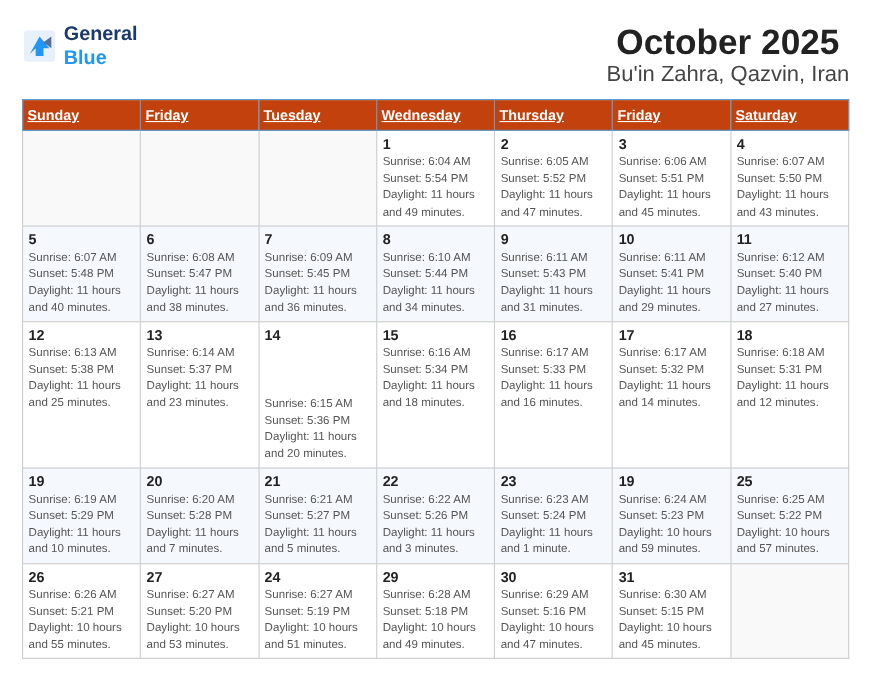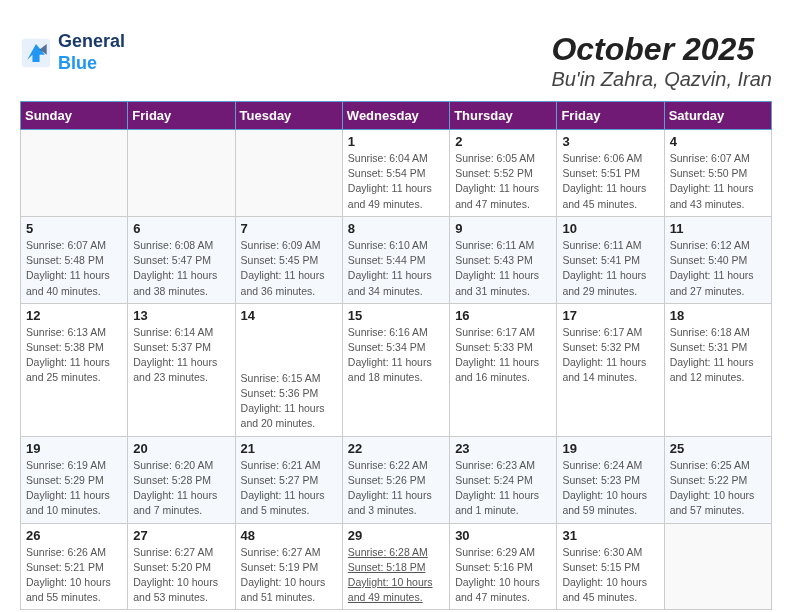--- a/index.html
+++ b/index.html
@@ -8,62 +8,61 @@
       background: #fff;
       width: 792px;
       min-height: 612px;
       padding: 20px;
     }
     .header {
       display: flex;
       justify-content: space-between;
       align-items: flex-start;
       margin-bottom: 10px;
-      margin-top: 11px;
     }
     .logo {
       display: flex;
       align-items: center;
       gap: 6px;
     }
     .logo-text {
       font-size: 18px;
       font-weight: bold;
       color: #1a3a6b;
       line-height: 1.2;
     }
     .logo-text span {
       color: #2196f3;
     }
     .logo-icon {
       width: 32px;
       height: 32px;
     }
     .title-block {
-      text-align: left;
-      font-style: italic;
+      text-align: center;
     }
     .title-block h1 {
       font-size: 32px;
       font-weight: bold;
       color: #222;
     }
     .title-block h2 {
       font-size: 20px;
       font-weight: normal;
       color: #444;
     }
     table {
       width: 100%;
       border-collapse: collapse;
       font-size: 11px;
     }
     thead tr {
-      background: #701a75;
+      background: #c2410c;
       color: #fff;
+      text-decoration: underline;
     }
     thead th {
       padding: 6px 4px;
       text-align: left;
       font-size: 13px;
       font-weight: bold;
       border: 1px solid #5a9fd4;
     }
     tbody tr {
       vertical-align: top;
@@ -323,29 +322,29 @@
 and 55 minutes.</div>
         </td>
         <td>
           <div class="day-number">27</div>
           <div class="day-info" style="white-space: pre-line;">Sunrise: 6:27 AM
 Sunset: 5:20 PM
 Daylight: 10 hours
 and 53 minutes.</div>
         </td>
         <td>
-          <div class="day-number">48</div>
+          <div class="day-number">24</div>
           <div class="day-info" style="white-space: pre-line;">Sunrise: 6:27 AM
 Sunset: 5:19 PM
 Daylight: 10 hours
 and 51 minutes.</div>
         </td>
         <td>
           <div class="day-number">29</div>
-          <div class="day-info" style="white-space: pre-line; text-decoration: underline;">Sunrise: 6:28 AM
+          <div class="day-info" style="white-space: pre-line;">Sunrise: 6:28 AM
 Sunset: 5:18 PM
 Daylight: 10 hours
 and 49 minutes.</div>
         </td>
         <td>
           <div class="day-number">30</div>
           <div class="day-info" style="white-space: pre-line;">Sunrise: 6:29 AM
 Sunset: 5:16 PM
 Daylight: 10 hours
 and 47 minutes.</div>

